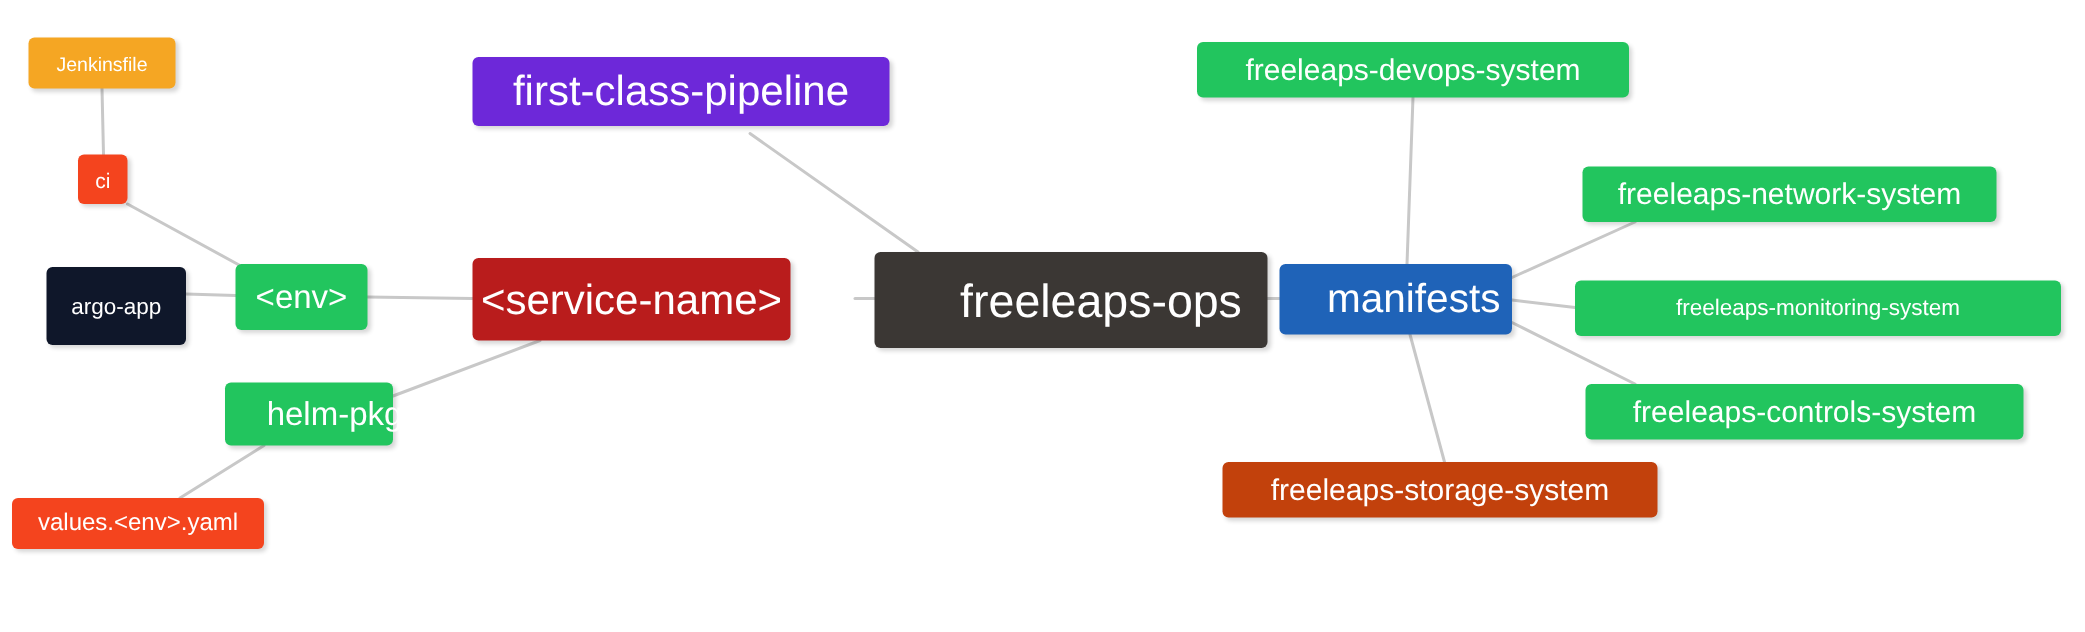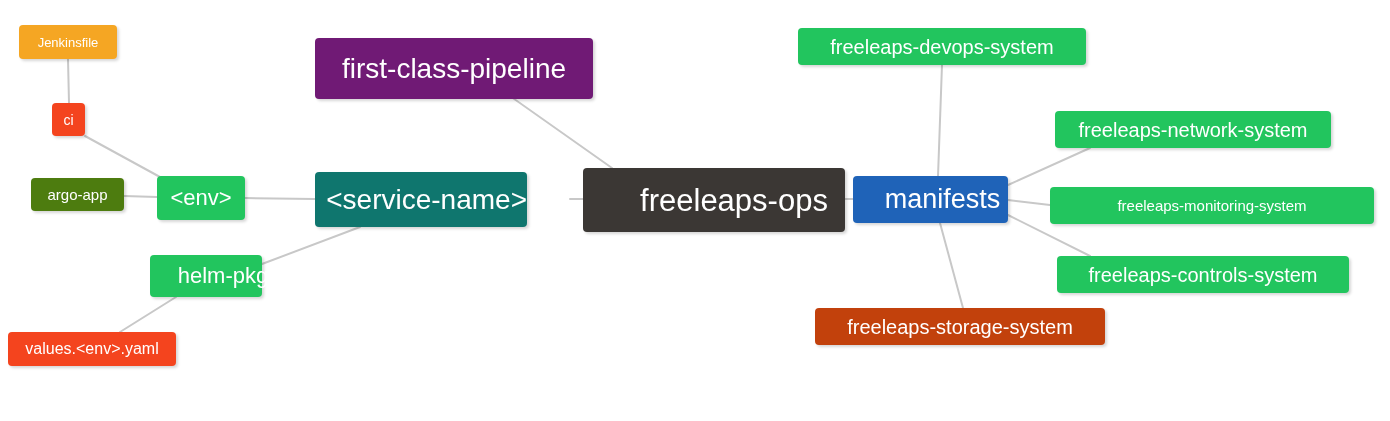--- a/index.html
+++ b/index.html
@@ -66,36 +66,36 @@
       <line x1="1008" y1="215" x2="1090" y2="256" stroke="#c8c8c8" stroke-width="2" stroke-linecap="round"></line>
       <line x1="940" y1="223" x2="963" y2="308" stroke="#c8c8c8" stroke-width="2" stroke-linecap="round"></line>
     </svg>
   <div id="node-layer">
       <div class="node" style="left: 19px; top: 25px; width: 98px; height: 34px; background: rgb(245, 166, 35); color: rgb(255, 255, 255); font-size: 13px;">
         <span class="node-label">Jenkinsfile</span>
       </div>
       <div class="node" style="left: 52px; top: 103px; width: 33px; height: 33px; background: rgb(244, 68, 30); color: rgb(255, 255, 255); font-size: 14px;">
         <span class="node-label">ci</span>
       </div>
-      <div class="node" style="left: 31px; top: 178px; width: 93px; height: 33px; background: #4d7c0f; color: rgb(255, 255, 255); font-size: 15px;">
+      <div class="node" style="left: 31px; top: 178px; width: 93px; height: 52px; background: #0f172a; color: rgb(255, 255, 255); font-size: 15px;">
         <span class="node-label">argo-app</span>
       </div>
       <div class="node" style="left: 157px; top: 176px; width: 88px; height: 44px; background: rgb(34, 197, 94); color: rgb(255, 255, 255); font-size: 22px;">
         <span class="node-label">&lt;env&gt;</span>
       </div>
       <div class="node" style="left: 150px; top: 255px; width: 112px; height: 42px; background: rgb(34, 197, 94); color: rgb(255, 255, 255); font-size: 22px; padding-left: 34px;">
         <span class="node-label">helm-pkg</span>
       </div>
       <div class="node" style="left: 8px; top: 332px; width: 168px; height: 34px; background: rgb(244, 68, 30); color: rgb(255, 255, 255); font-size: 16px;">
         <span class="node-label">values.&lt;env&gt;.yaml</span>
       </div>
-      <div class="node" style="left: 315px; top: 38px; width: 278px; height: 61px; background: #701a75; color: rgb(255, 255, 255); font-size: 28px; text-align: right;">
+      <div class="node" style="left: 315px; top: 38px; width: 278px; height: 46px; background: #6d28d9; color: rgb(255, 255, 255); font-size: 28px; text-align: right;">
         <span class="node-label">first-class-pipeline</span>
       </div>
-      <div class="node" style="left: 315px; top: 172px; width: 212px; height: 55px; background: #0f766e; color: rgb(255, 255, 255); font-size: 28px; justify-content: flex-end;">
+      <div class="node" style="left: 315px; top: 172px; width: 212px; height: 55px; background: #b91c1c; color: rgb(255, 255, 255); font-size: 28px;">
         <span class="node-label">&lt;service-name&gt;</span>
       </div>
       <div class="node" style="left: 583px; top: 168px; width: 262px; height: 64px; background: rgb(59, 55, 52); color: rgb(255, 255, 255); font-size: 31px; padding-left: 40px;">
         <span class="node-label">freeleaps-ops</span>
       </div>
       <div class="node" style="left: 853px; top: 176px; width: 155px; height: 47px; background: rgb(31, 99, 184); color: rgb(255, 255, 255); font-size: 27px; padding-left: 24px;">
         <span class="node-label">manifests</span>
       </div>
       <div class="node" style="left: 798px; top: 28px; width: 288px; height: 37px; background: rgb(34, 197, 94); color: rgb(255, 255, 255); font-size: 20px;">
         <span class="node-label">freeleaps-devops-system</span>

